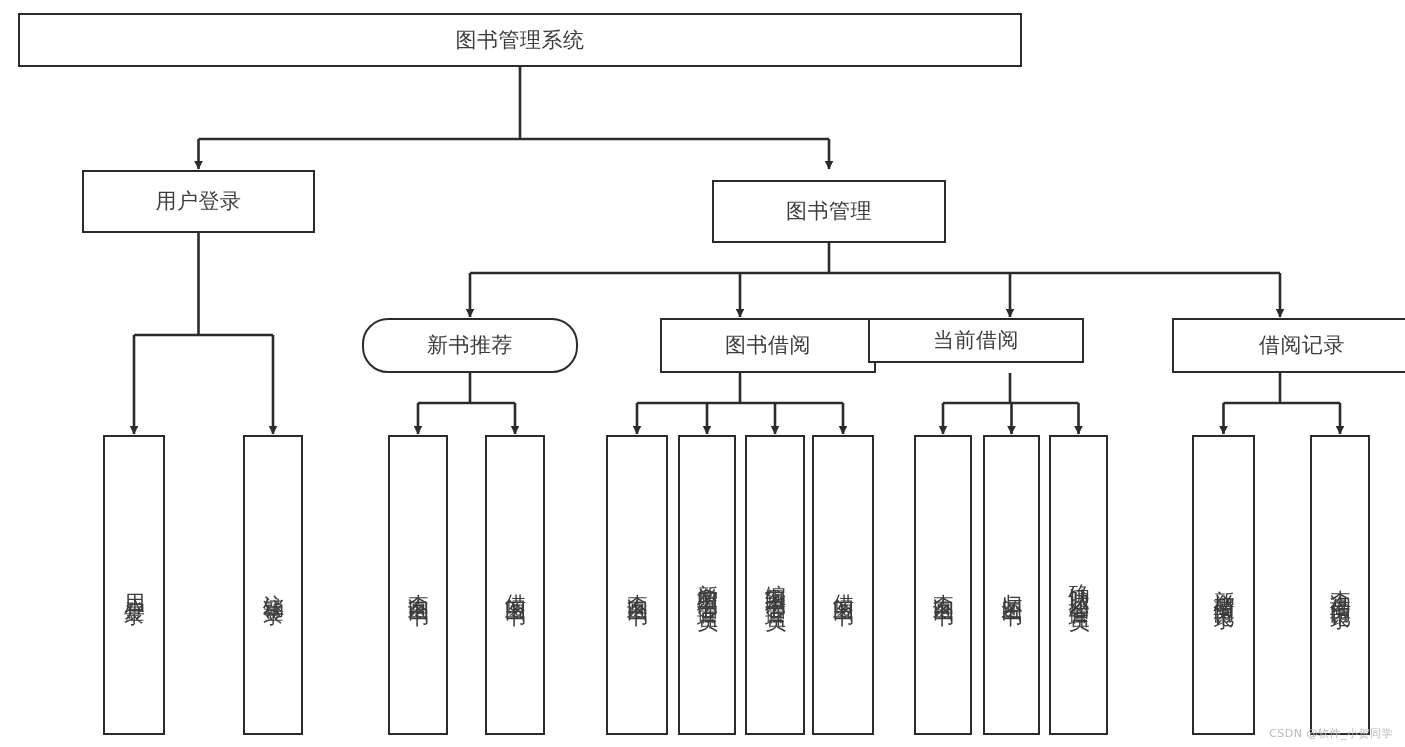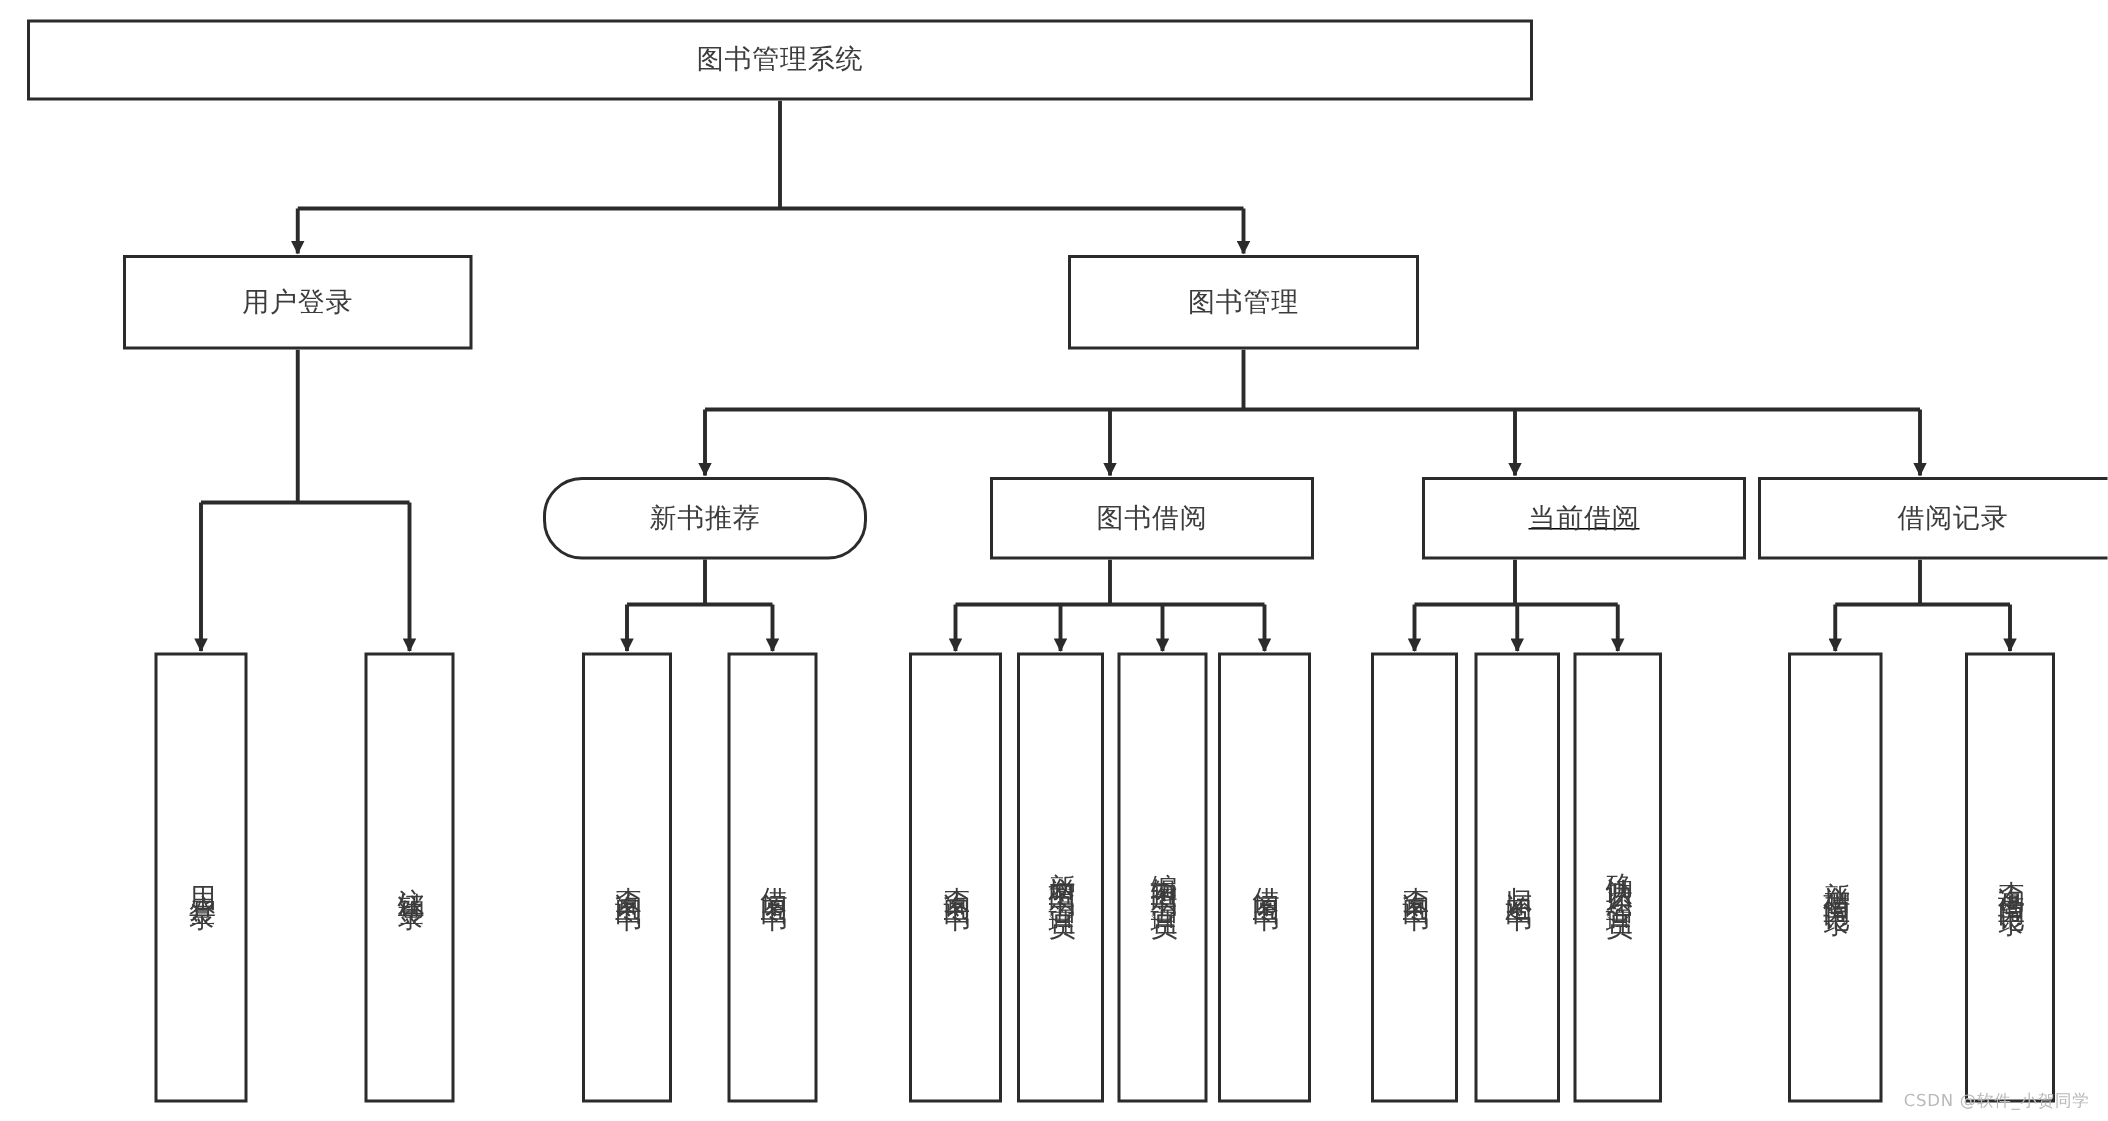--- a/index.html
+++ b/index.html
@@ -6,21 +6,21 @@
   body{
     width:1405px;height:747px;overflow:hidden;position:relative;
     font-family:"DejaVu Sans","Liberation Sans",sans-serif;
   }
   #diagram-root{position:absolute;left:0;top:0;width:1405px;height:747px;}
   .node-box{
     position:absolute;box-sizing:border-box;background:#ffffff;
     border:2px solid #2b2b2b;display:flex;align-items:center;justify-content:center;
   }
   .node-label{
-    color:#3c3c3c;font-size:18px;line-height:1.18;letter-spacing:0.5px;
+    color:#3c3c3c;font-size:21px;line-height:1.18;letter-spacing:0.5px;
     white-space:pre-wrap;text-align:center;
   }
   .node-box.vertical{align-items:center;justify-content:center;}
   .node-box.vertical .node-label{
     writing-mode:vertical-rl;text-orientation:upright;
     letter-spacing:4px;line-height:1.0;white-space:nowrap;
   }
   svg.connectors{position:absolute;left:0;top:0;width:1405px;height:747px;pointer-events:none;}
   #watermark{
     position:absolute;right:12px;bottom:6px;color:#b9b9b9;font-size:11px;
@@ -73,30 +73,30 @@
         <line x1="1340" y1="403" x2="1340" y2="434" stroke="#2b2b2b" stroke-width="2.6" marker-end="url(#arrowhead)"></line>
       </g>
   </svg>
   <div id="node-layer">
       <div class="node-box" style="left: 18px; top: 13px; width: 1004px; height: 54px;">
         <span class="node-label">图书管理系统</span>
       </div>
       <div class="node-box" style="left: 82px; top: 170px; width: 233px; height: 63px;">
         <span class="node-label">用户登录</span>
       </div>
-      <div class="node-box" style="left: 712px; top: 170px; width: 234px; height: 63px;">
+      <div class="node-box" style="left: 712px; top: 180px; width: 234px; height: 63px;">
         <span class="node-label">图书管理</span>
       </div>
       <div class="node-box" style="left: 362px; top: 318px; width: 216px; height: 55px; border-radius: 26px;">
         <span class="node-label">新书推荐</span>
       </div>
       <div class="node-box" style="left: 660px; top: 318px; width: 216px; height: 55px;">
         <span class="node-label">图书借阅</span>
       </div>
-      <div class="node-box" style="left: 948px; top: 318px; width: 216px; height: 55px; text-decoration: underline;">
+      <div class="node-box" style="left: 868px; top: 318px; width: 216px; height: 45px;">
         <span class="node-label">当前借阅</span>
       </div>
       <div class="node-box" style="left: 1172px; top: 318px; width: 260px; height: 55px;">
         <span class="node-label">借阅记录</span>
       </div>
       <div class="node-box vertical" style="left: 103px; top: 435px; width: 62px; height: 300px;">
         <span class="node-label">用户登录</span>
       </div>
       <div class="node-box vertical" style="left: 243px; top: 435px; width: 60px; height: 300px;">
         <span class="node-label">注销登录</span>

